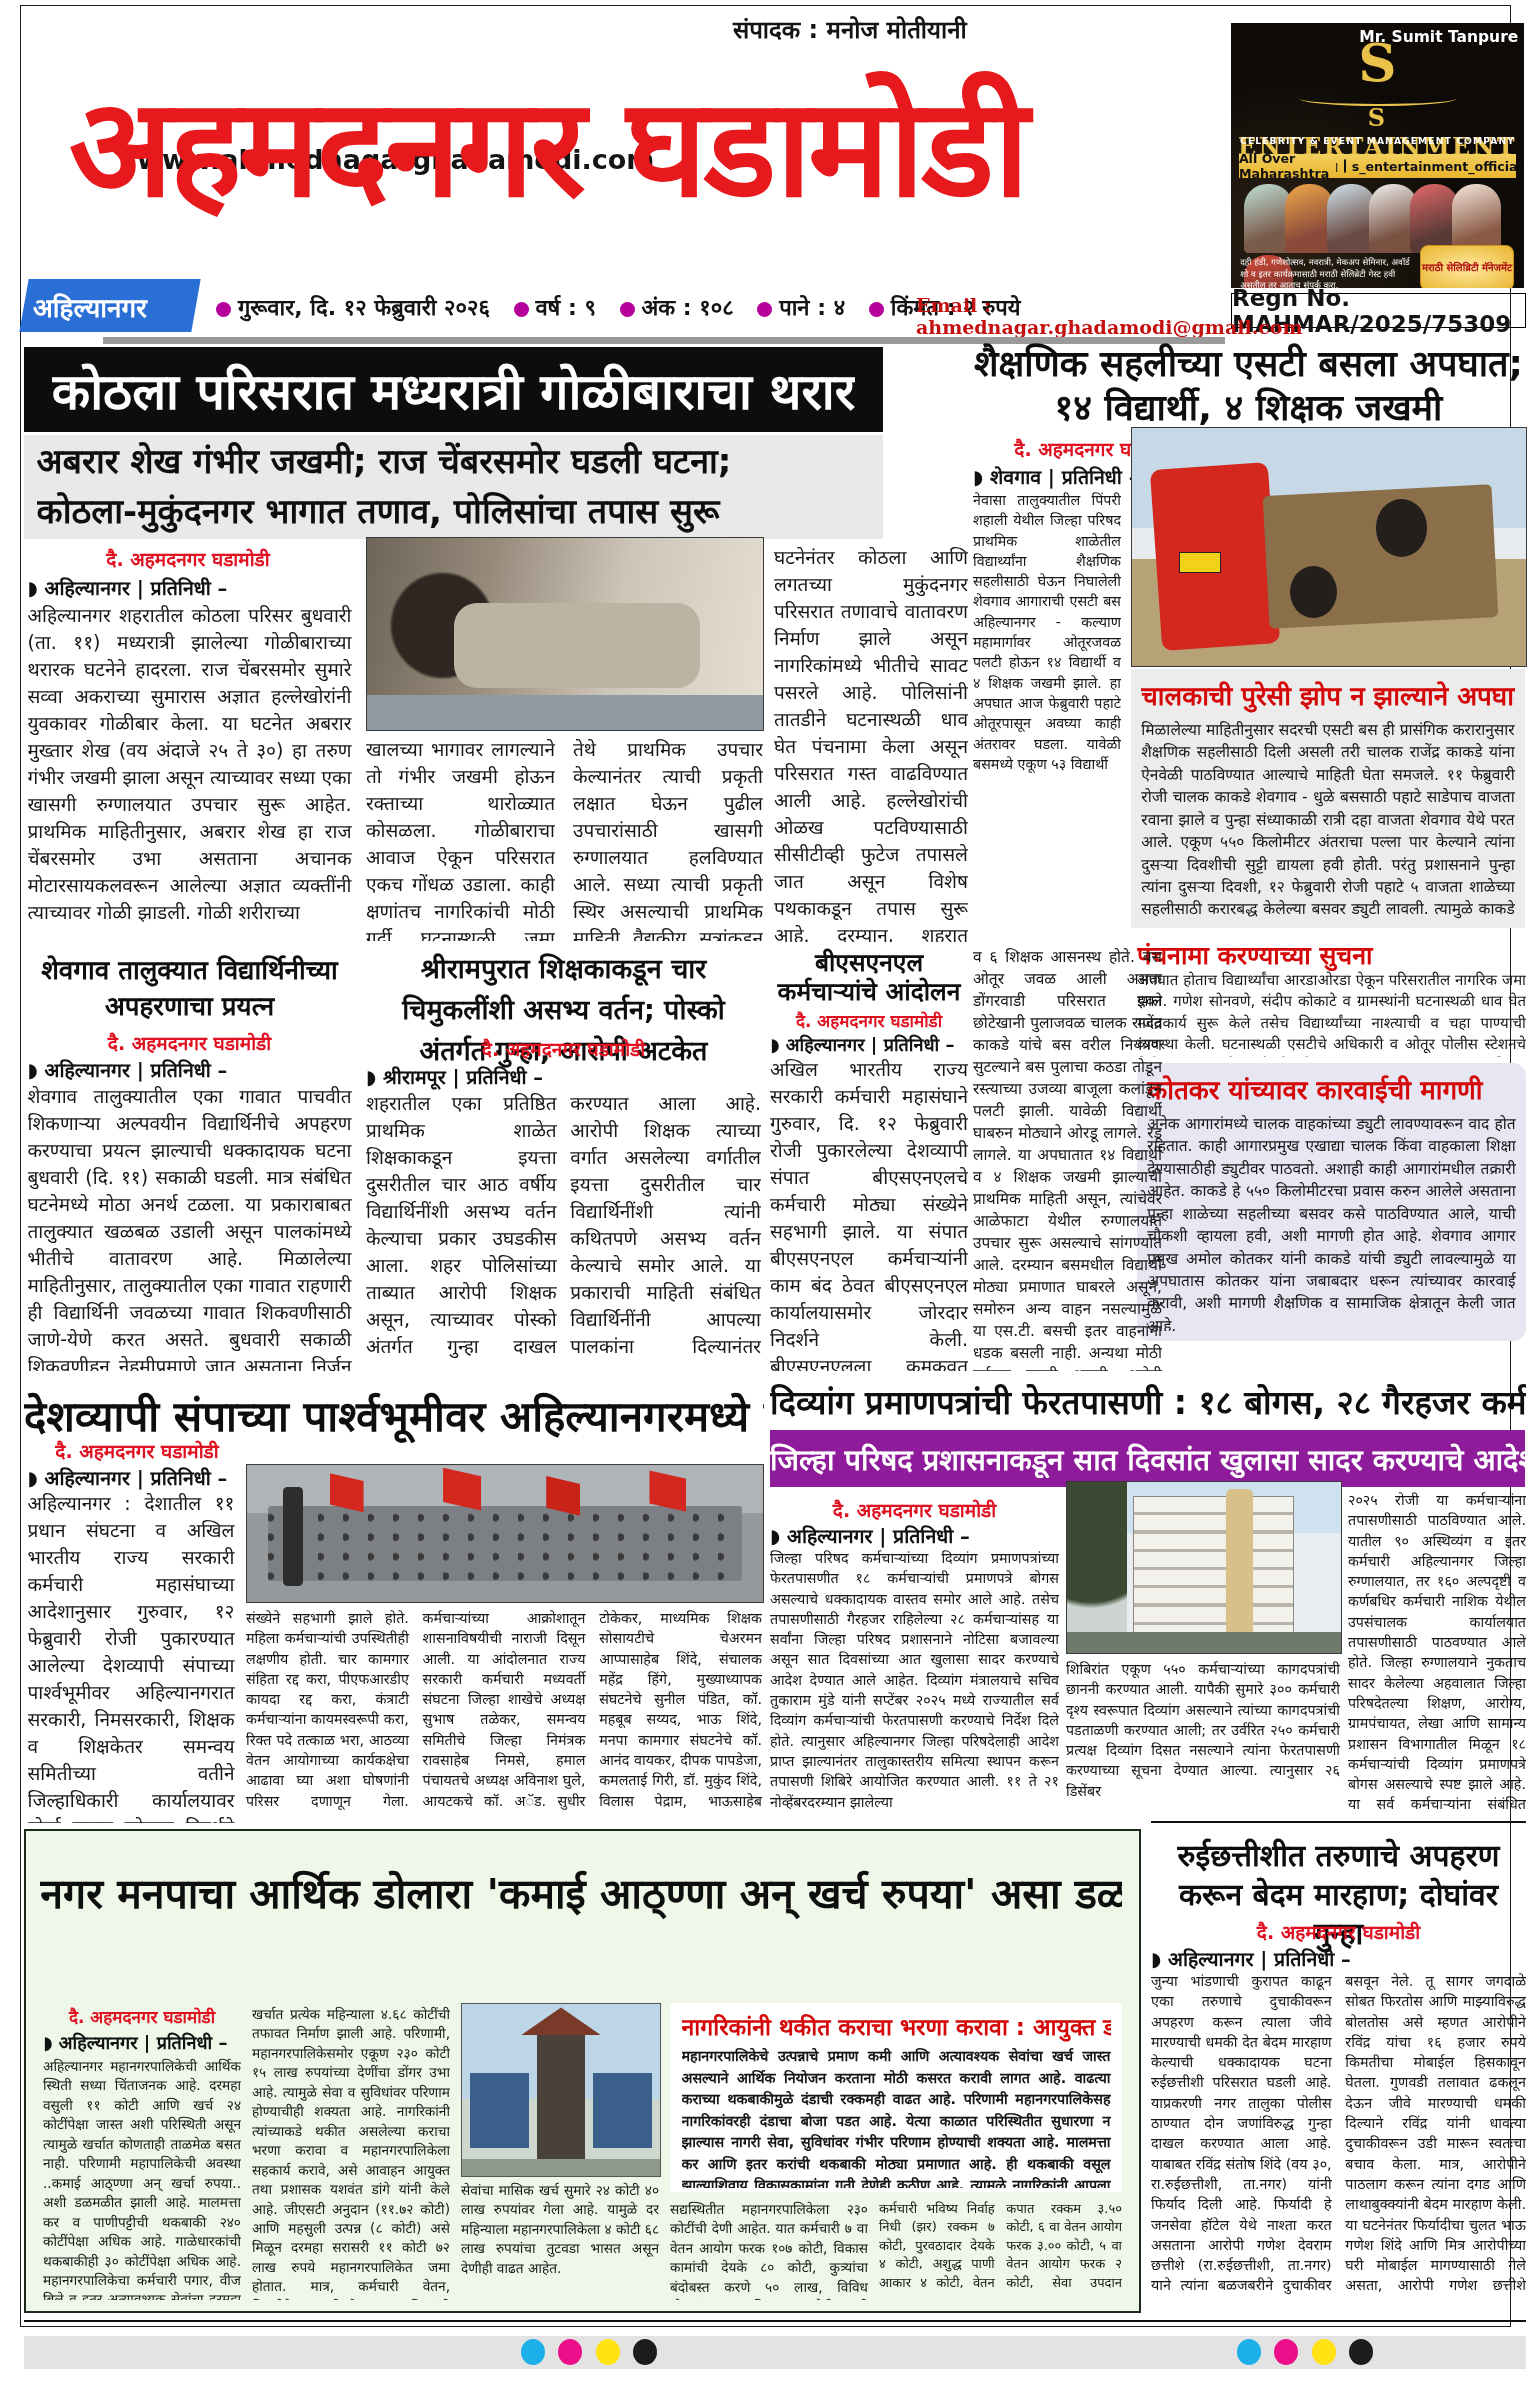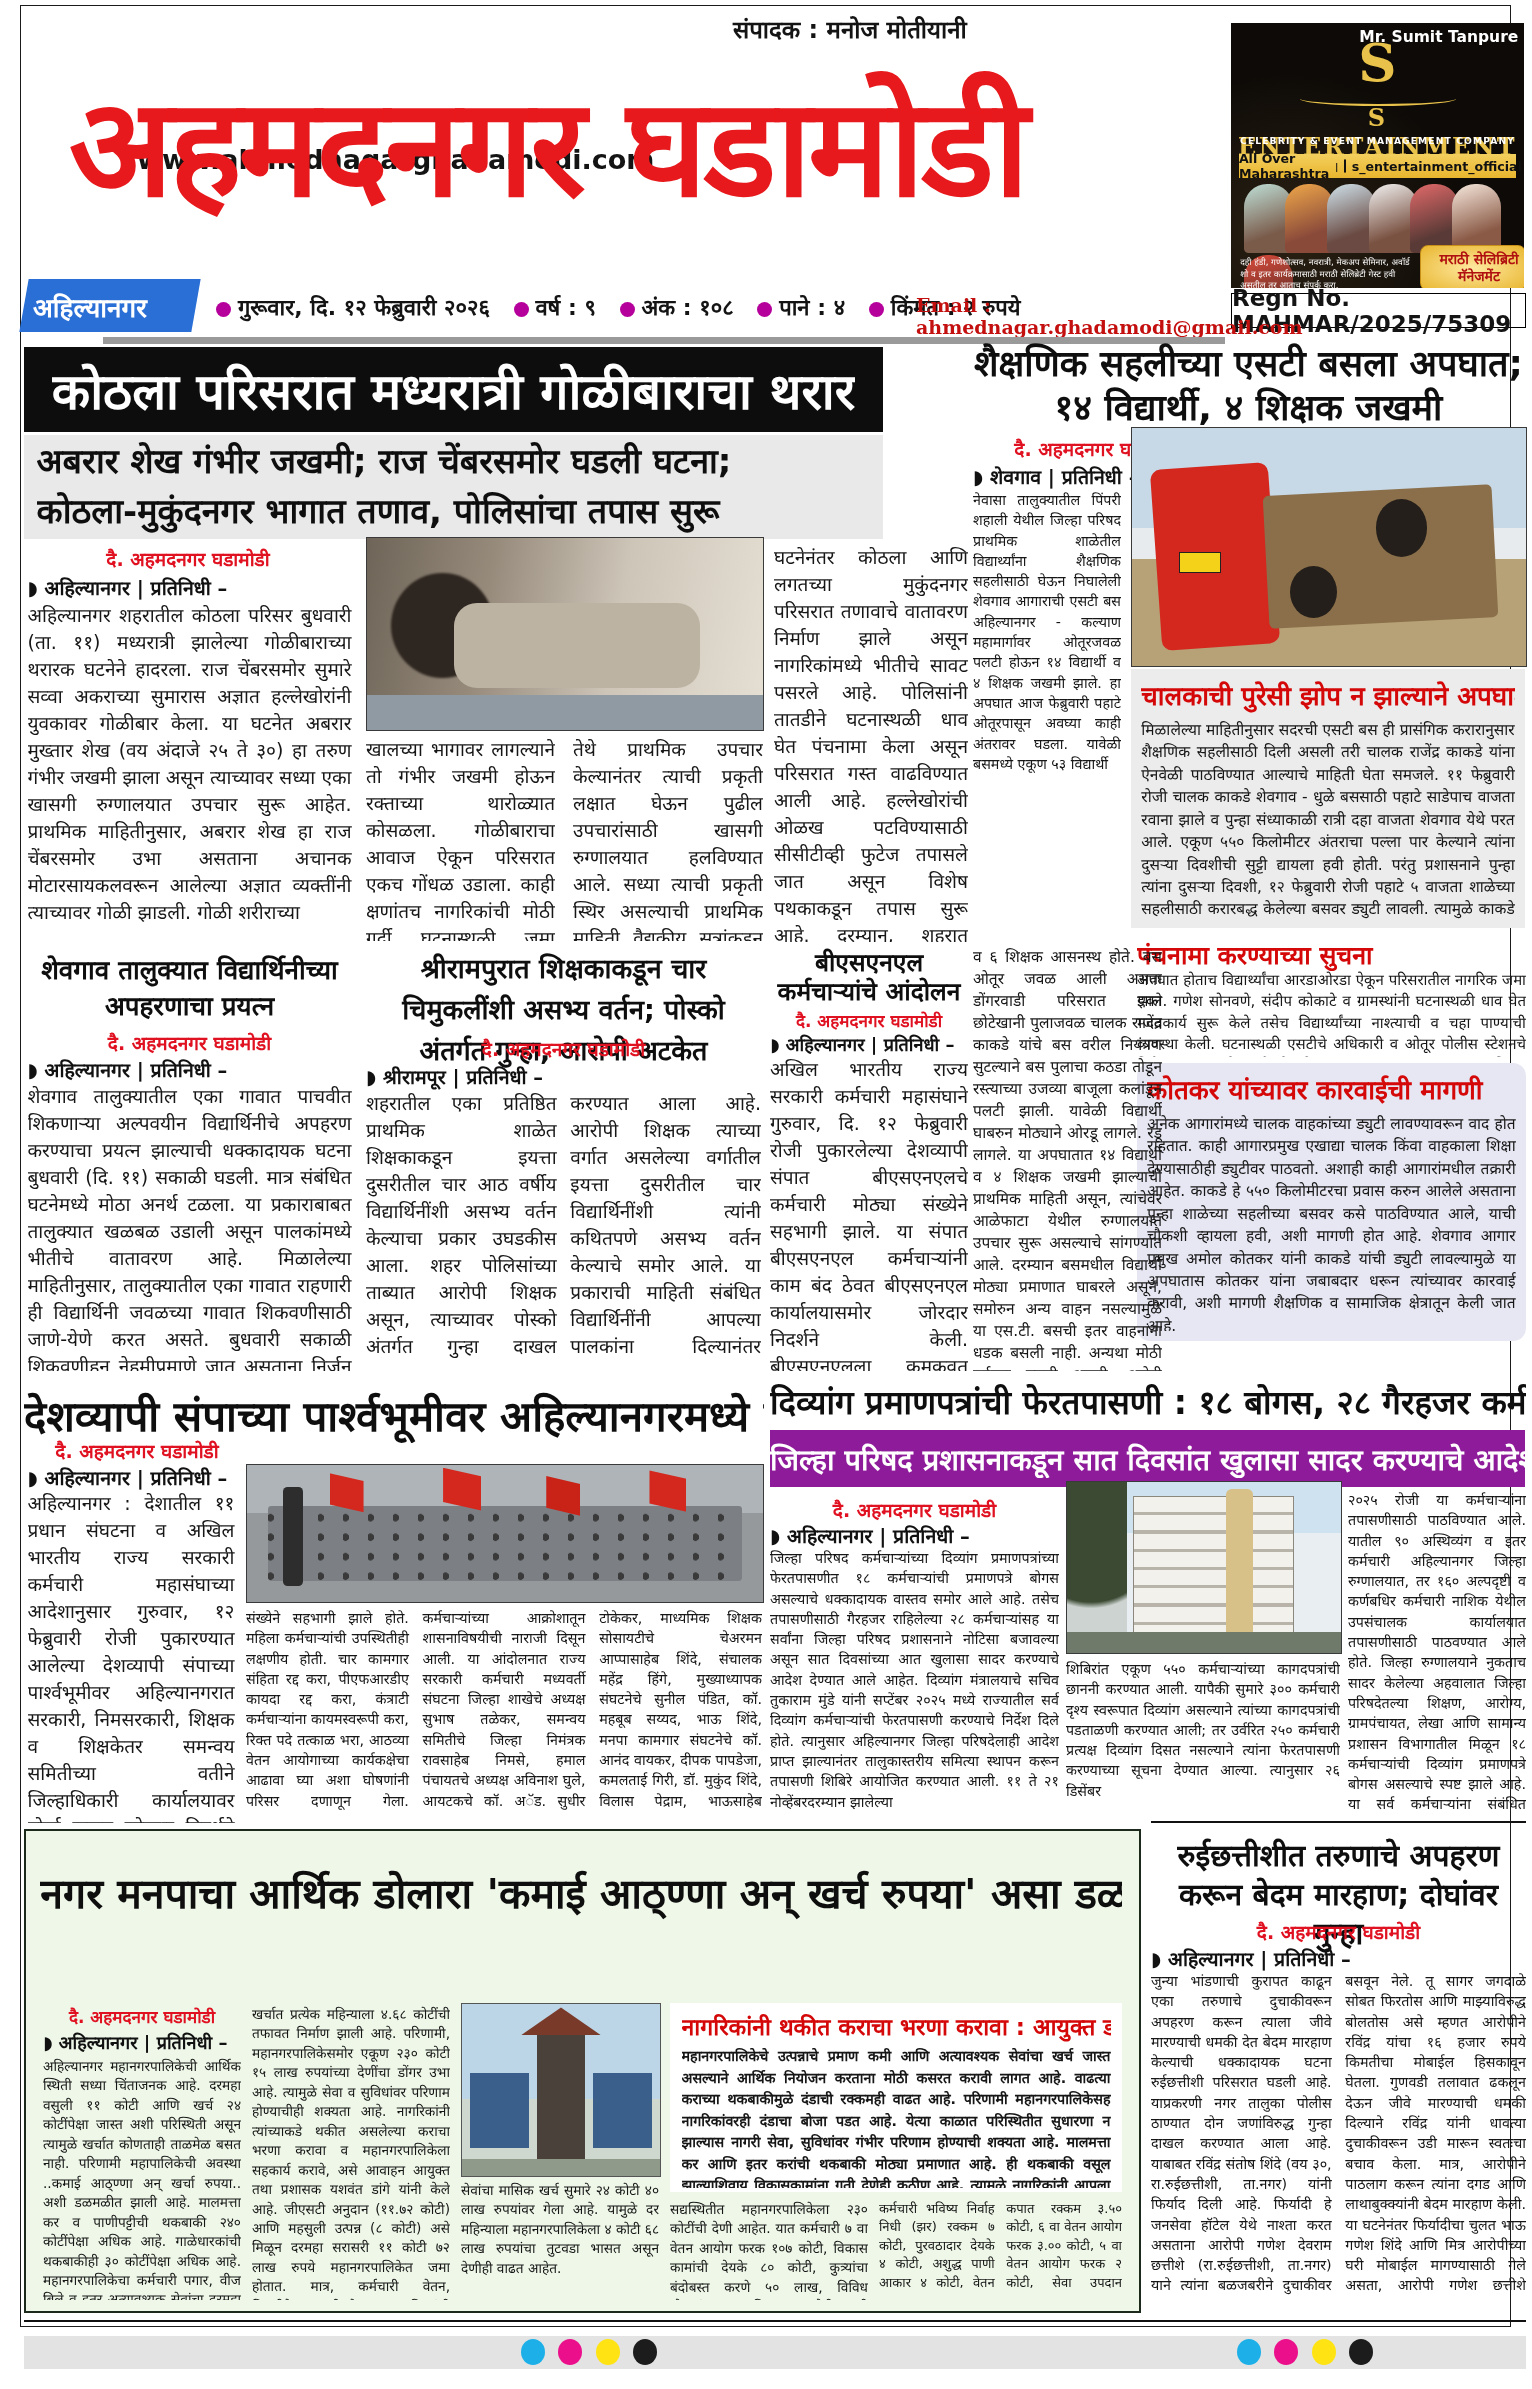--- a/index.html
+++ b/index.html
@@ -55,21 +55,21 @@
       <span class="celeb" style="background:linear-gradient(160deg,#bfe0d8,#7a5b4a 70%);"></span>
       <span class="celeb" style="background:linear-gradient(160deg,#f0a84a,#8a4a3a 70%);"></span>
       <span class="celeb" style="background:linear-gradient(160deg,#cfe3ec,#6a4a42 70%);"></span>
       <span class="celeb" style="background:linear-gradient(160deg,#f2f2f2,#7a5242 70%);"></span>
       <span class="celeb" style="background:linear-gradient(160deg,#e26a6a,#5a3a36 70%);"></span>
       <span class="celeb" style="background:linear-gradient(160deg,#f7e9de,#8a5a46 70%);"></span>
       <span class="celeb" style="background:linear-gradient(160deg,#d94a3a,#6a322a 70%);"></span>
     </div>
     <div class="abs white" style="left:9.2px;top:234px;width:172px;font-size:8.6px;line-height:1.35;text-align:left;">दही हंडी, गणेशोत्सव, नवरात्री, मेकअप सेमिनार, अवॉर्ड शो व इतर कार्यक्रमासाठी मराठी सेलिब्रेटी गेस्ट हवी असतील तर आताच संपर्क करा.</div>
 
-    <div class="abs" style="left:189px;top:222px;width:92px;height:44px;background:radial-gradient(#ffe9a0,#e8b52e);border:1.7px solid #c89018;border-radius:8px;display:flex;align-items:center;justify-content:center;text-align:center;font-size:14px;font-weight:bold;color:#b01010;line-height:1.2;padding-left:12px;">मराठी सेलिब्रिटी मॅनेजमेंट</div>
+    <div class="abs" style="left:189px;top:222px;width:92px;height:44px;background:radial-gradient(#ffe9a0,#e8b52e);border:1.7px solid #c89018;border-radius:8px;display:flex;align-items:center;justify-content:center;text-align:center;font-size:10px;font-weight:bold;color:#b01010;line-height:1.2;">मराठी सेलिब्रिटी मॅनेजमेंट</div>
 
   </div>
 
   <div class="abs" style="left:1231px;top:293px;width:293px;height:33px;border:1.7px solid #000;display:flex;align-items:center;justify-content:center;font-size:23px;font-weight:800;">Regn No. MAHMAR/2025/75309</div>
 
   <div class="abs" style="left:24px;top:279px;width:172px;height:53px;background:#2a6fd6;transform:skewX(-10deg);"></div>
   <div class="abs white" style="left:33px;top:289px;width:160px;font-size:26px;font-weight:800;">अहिल्यानगर</div>
   <div class="abs" style="left:200px;top:291px;width:693px;font-size:22px;font-weight:800;white-space:nowrap;">
     <span class="dot"></span><span>गुरूवार, दि. १२ फेब्रुवारी २०२६</span>
     <span class="dot"></span><span>वर्ष : ९</span>

